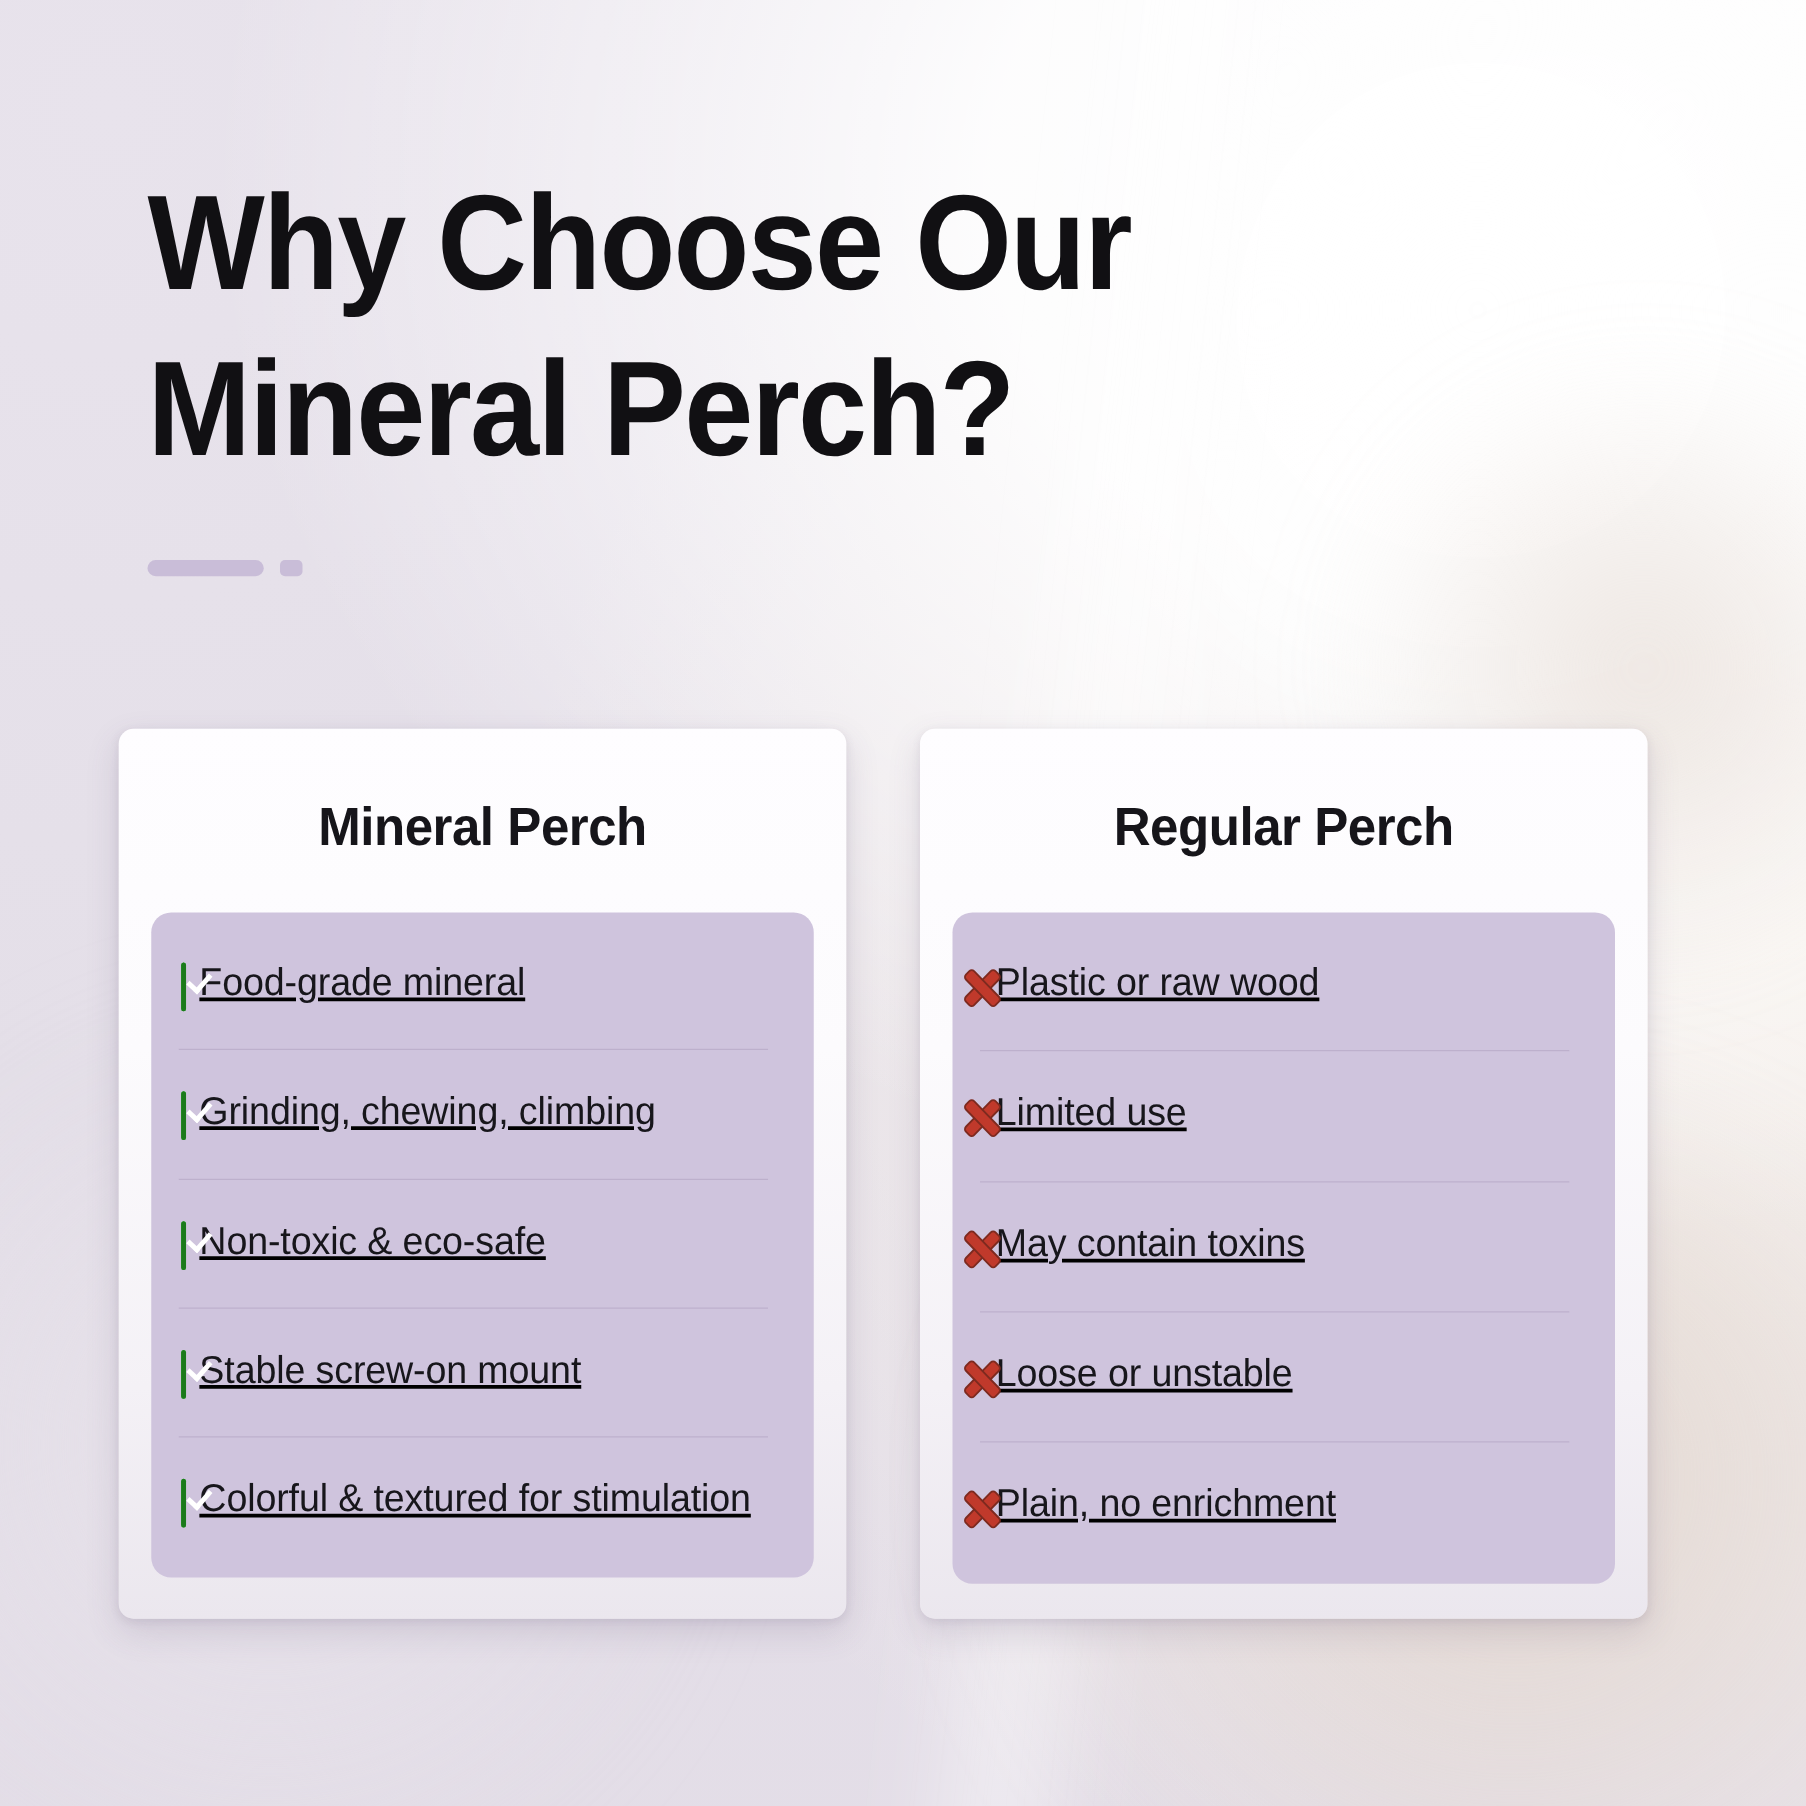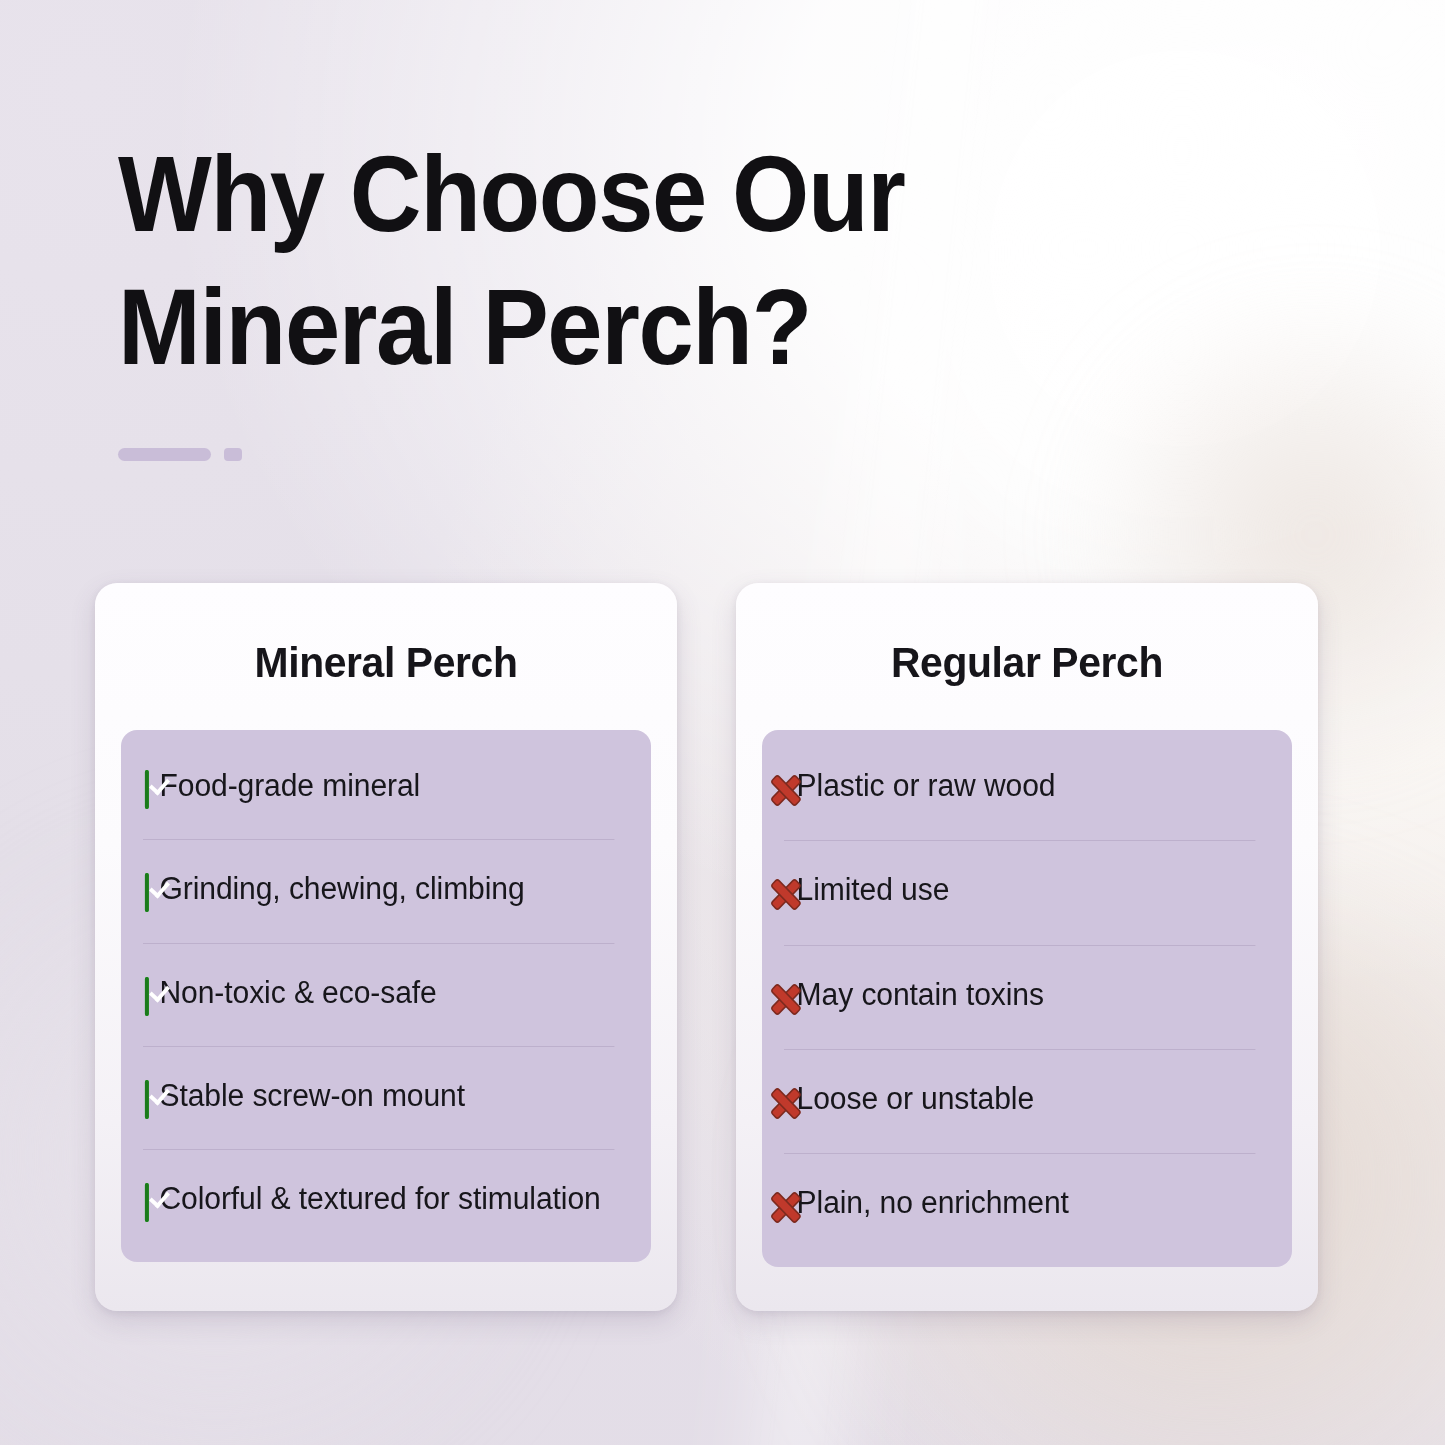--- a/index.html
+++ b/index.html
@@ -145,24 +145,24 @@
     left: 95px;
     top: 583px;
     width: 1223px;
     display: flex;
     gap: 59px;
   }
 
   .card {
     flex: 1 1 0;
     min-width: 0;
-    border-radius: 22px;
+    border-radius: 12px;
     background: linear-gradient(180deg, #fefdff 0%, #fcfbfd 36%, #f4f1f6 74%, #ebe7ee 100%);
     box-shadow: 0 10px 26px rgba(92,76,110,0.16), 0 2px 7px rgba(92,76,110,0.10);
-    padding: 0 0 44px 0;
+    padding: 0 0 28px 0;
     box-sizing: border-box;
   }
 
   .card-title {
     margin: 0;
     padding: 56px 0 44px 0;
     text-align: center;
     font-family: "Liberation Sans", sans-serif;
     font-weight: 700;
     font-size: 43px;
@@ -177,20 +177,21 @@
     border-radius: 16px;
     background: #cfc4dd;
     padding: 6px 22px 10px 22px;
     box-sizing: border-box;
   }
 
   .panel-list {
     list-style: none;
     margin: 0;
     padding: 0;
+    text-decoration: underline;
   }
 
   .panel-item {
     position: relative;
     display: block;
     padding: 26px 2px 26px 2px;
     font-family: "Liberation Sans", sans-serif;
     font-size: 31px;
     line-height: 1.52;
     letter-spacing: -0.1px;

